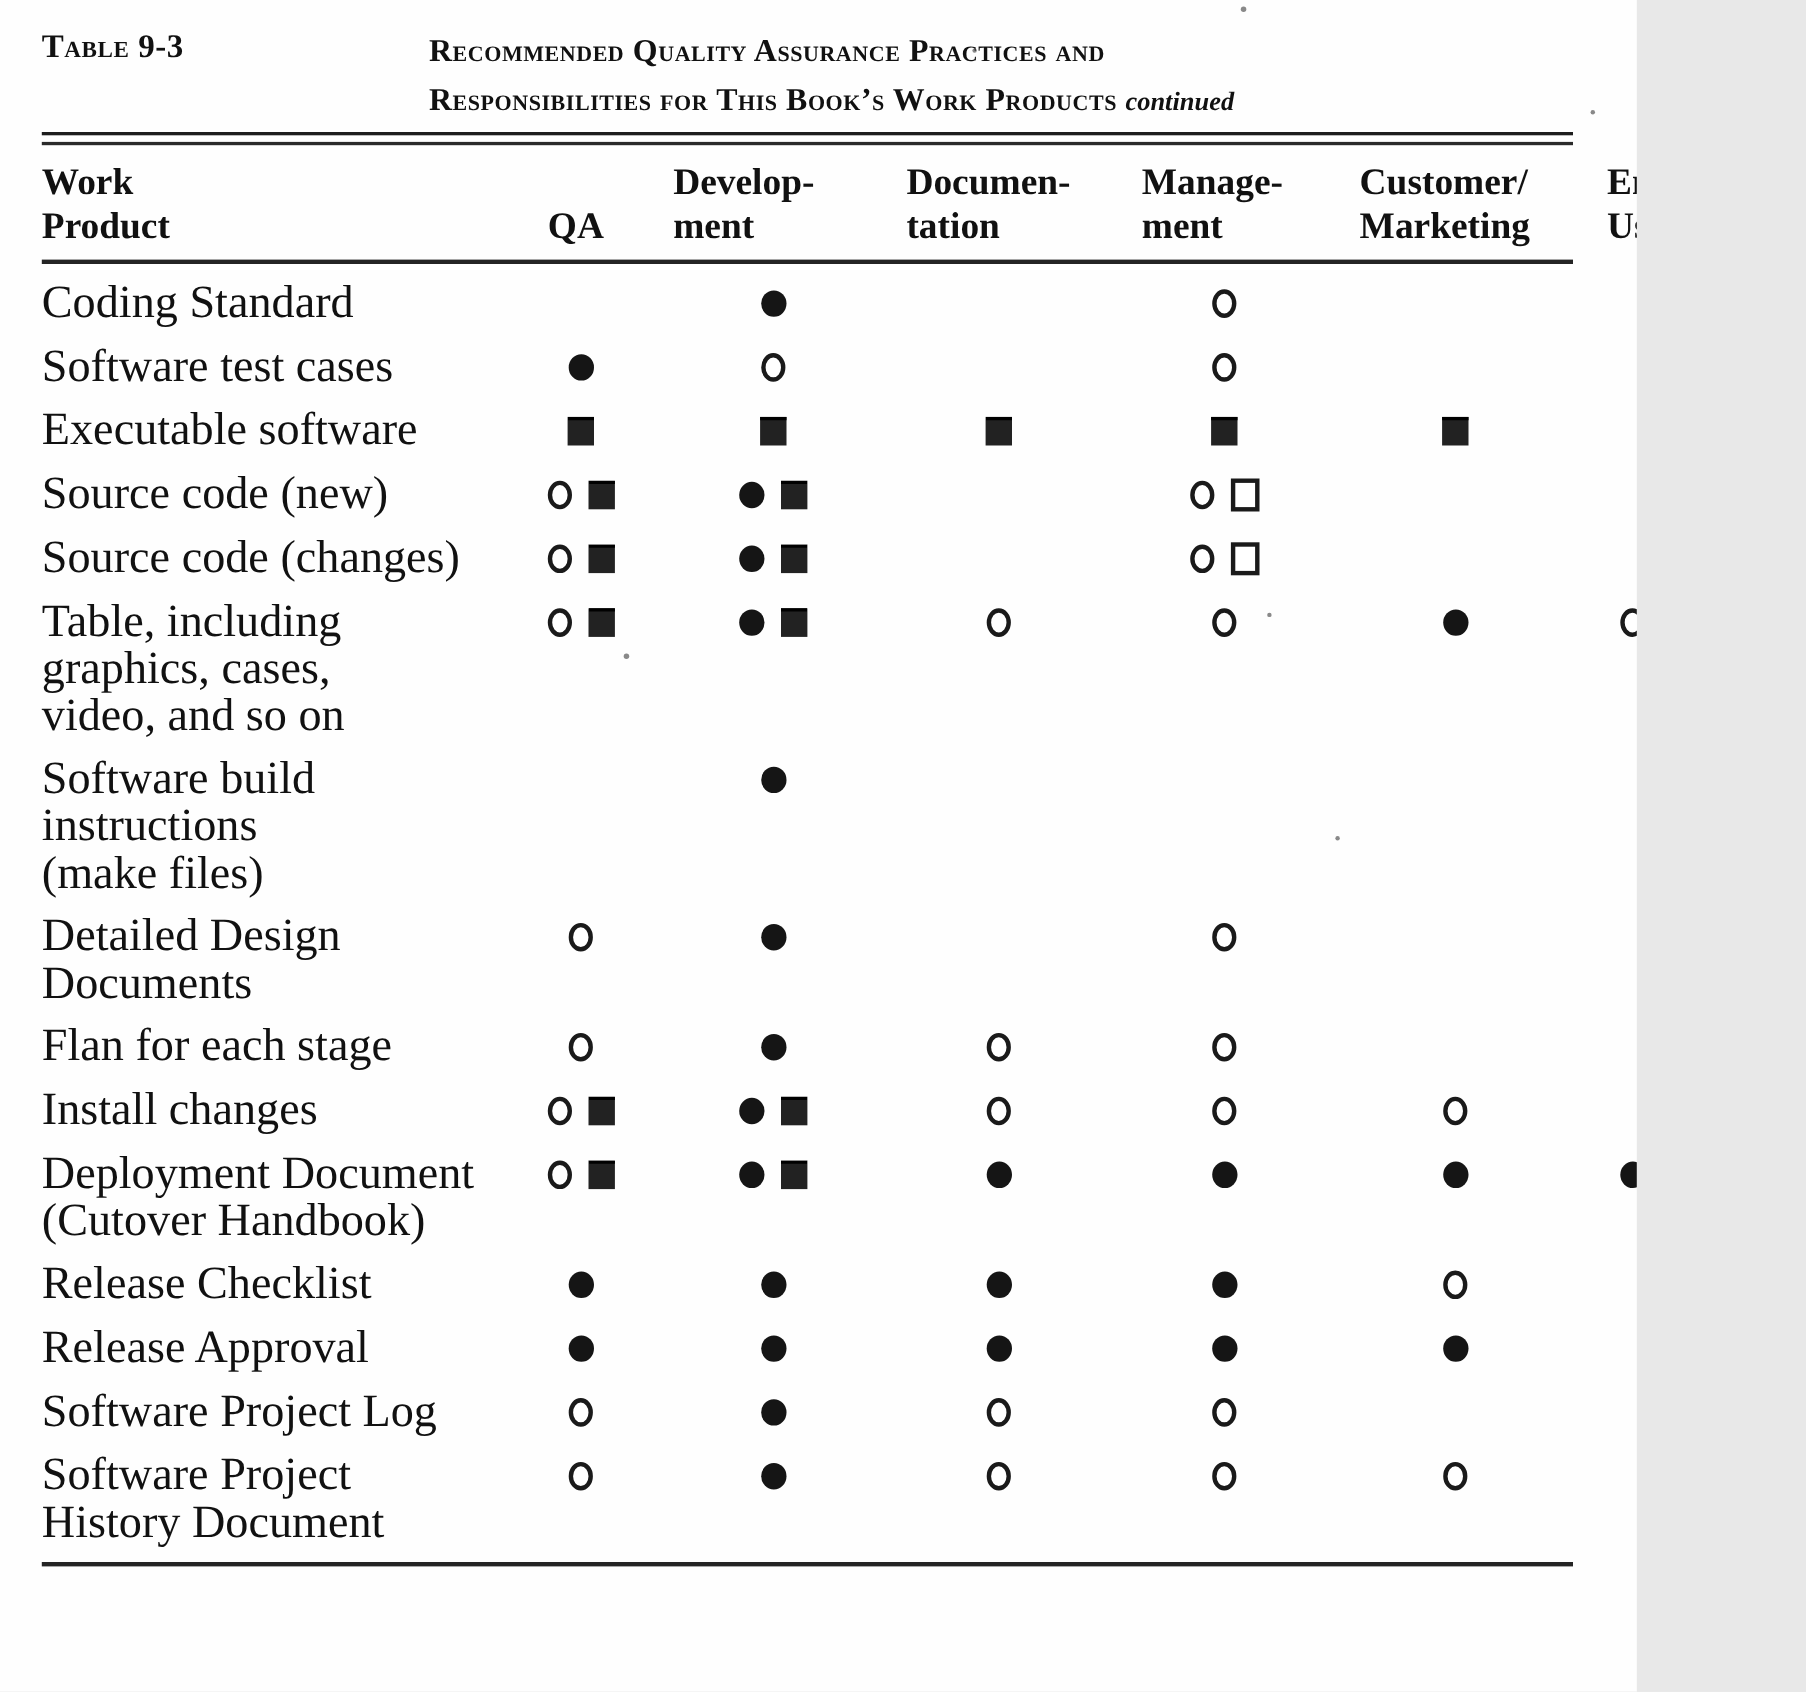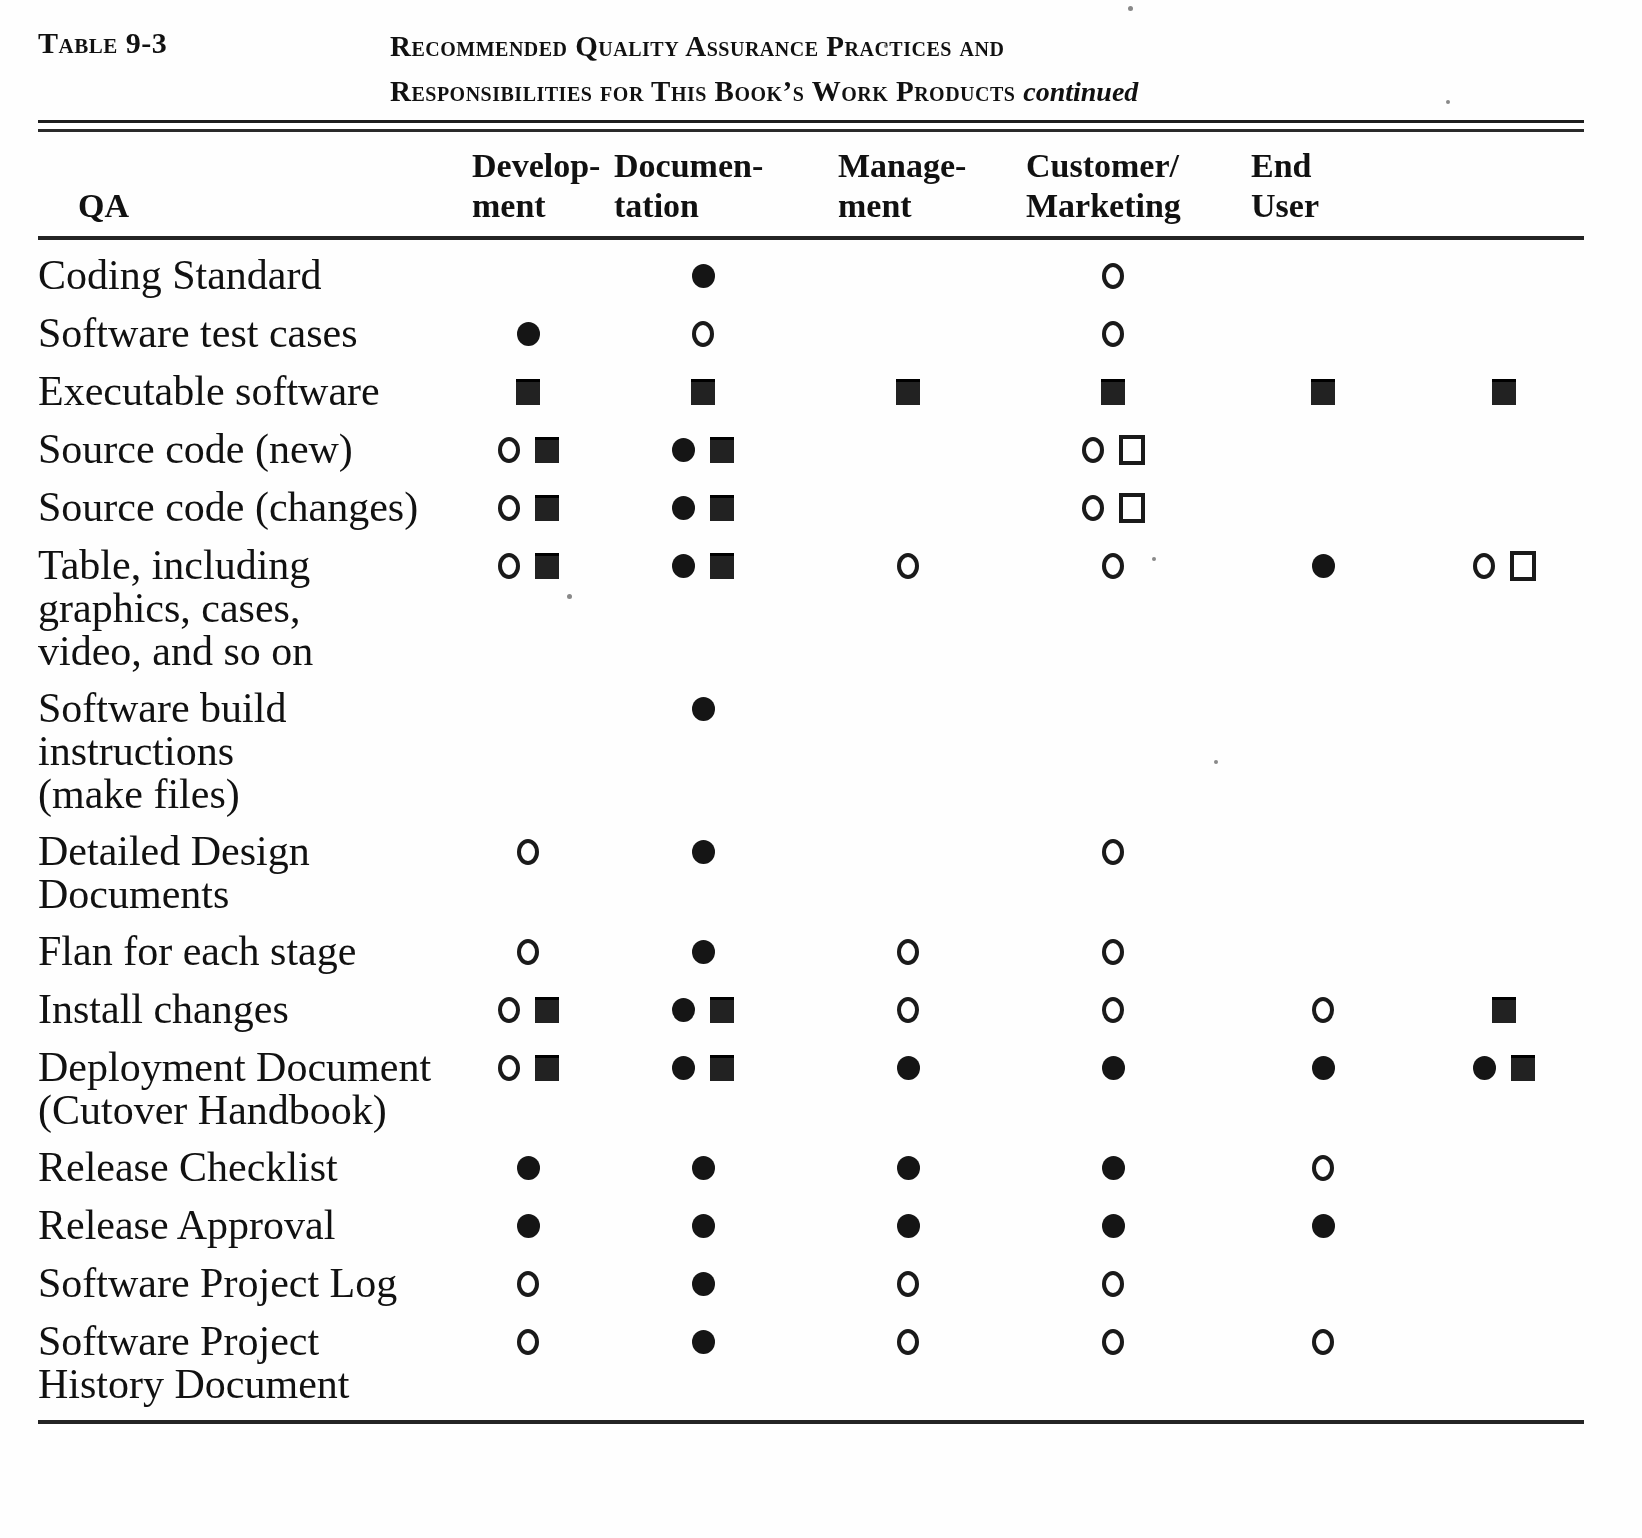--- a/index.html
+++ b/index.html
@@ -1,18 +1,18 @@
 <!DOCTYPE html>
 <html><head>
 <meta charset="utf-8">
 <style>
   html,body{margin:0;padding:0;background:#e8e8e8;}
   .sheet{
     position:relative;
-    width:1642px;height:1538px;
+    width:1488px;height:1538px;
     background:#fefefe;
     font-family:"Liberation Serif","DejaVu Serif",serif;
     color:#111;
     overflow:hidden;
     box-sizing:border-box;
     padding:24px 58px 0 38px;
   }
   
   .caption{display:flex;align-items:flex-start;min-height:92px;}
   .table-label{
@@ -20,21 +20,21 @@
     font-weight:bold;font-variant:small-caps;letter-spacing:.5px;
     font-size:30px;line-height:34px;padding-top:2px;
   }
   .title-block{flex:1;}
   .title-line{
     font-weight:bold;font-variant:small-caps;letter-spacing:.5px;
     font-size:29px;line-height:45px;
   }
   .title-continued{
     font-variant:normal;font-style:italic;font-weight:bold;
-    letter-spacing:0;text-transform:none;font-size:28px;
+    letter-spacing:0;text-transform:none;font-size:24px;
   }
   
   .rule-double{
     height:6px;margin:4px 0 0 0;
     border-top:3px solid #1d1d1d;border-bottom:3px solid #2a2a2a;
   }
   .rule-single{height:0;border-top:4px solid #242424;}
   .rule-bottom{margin-top:14px;}
   
   .trow,.hrow{
@@ -77,20 +77,24 @@
     <div class="table-label">Table 9-3</div>
     <div class="title-block">
       <div class="title-line">Recommended Quality Assurance Practices and</div>
       <div class="title-line"><span>Responsibilities for This Book’s Work Products</span>&nbsp;<span class="title-continued">continued</span></div>
     </div>
   </div>
 
   <div class="rule-double"></div>
 
   <div class="hrow" id="header-row">
+      <div class="hcell c0">
+        <div>Work</div>
+        <div>Product</div>
+      </div>
       <div class="hcell c1">
         <div>QA</div>
       </div>
       <div class="hcell c2">
         <div>Develop-</div>
         <div>ment</div>
       </div>
       <div class="hcell c3">
         <div>Documen-</div>
         <div>tation</div>

